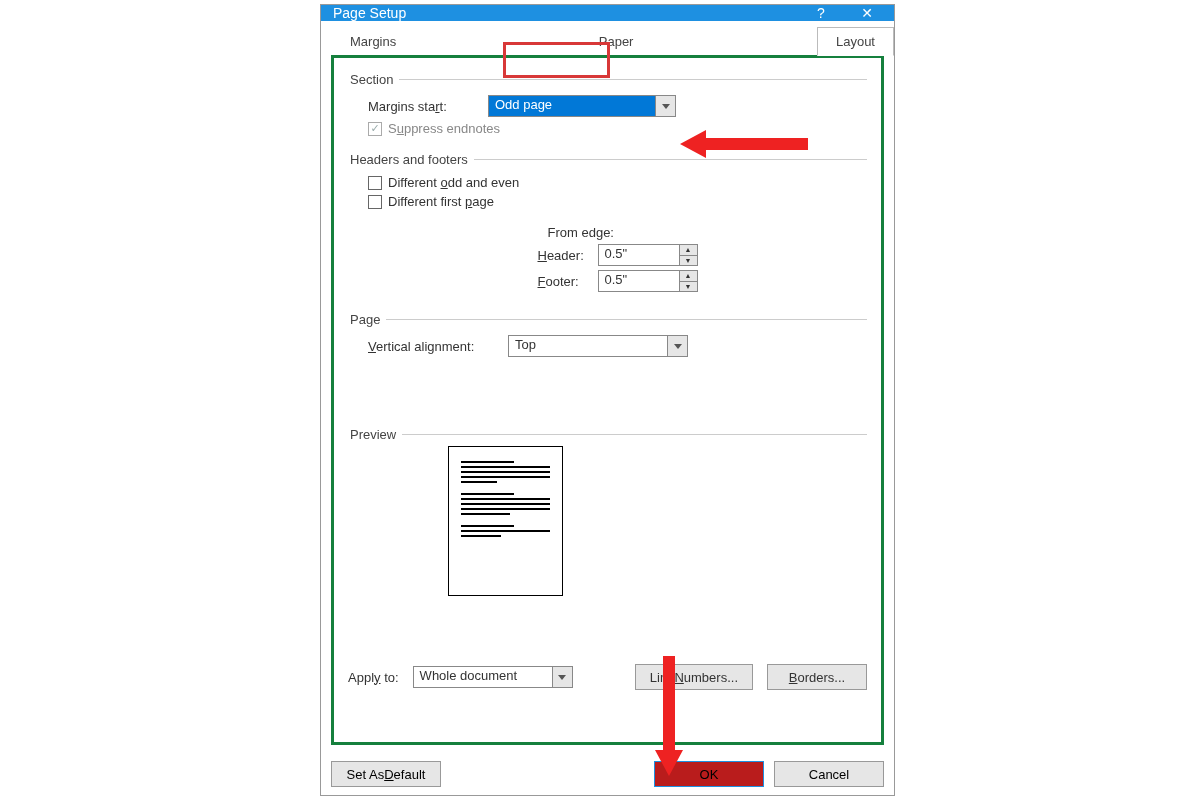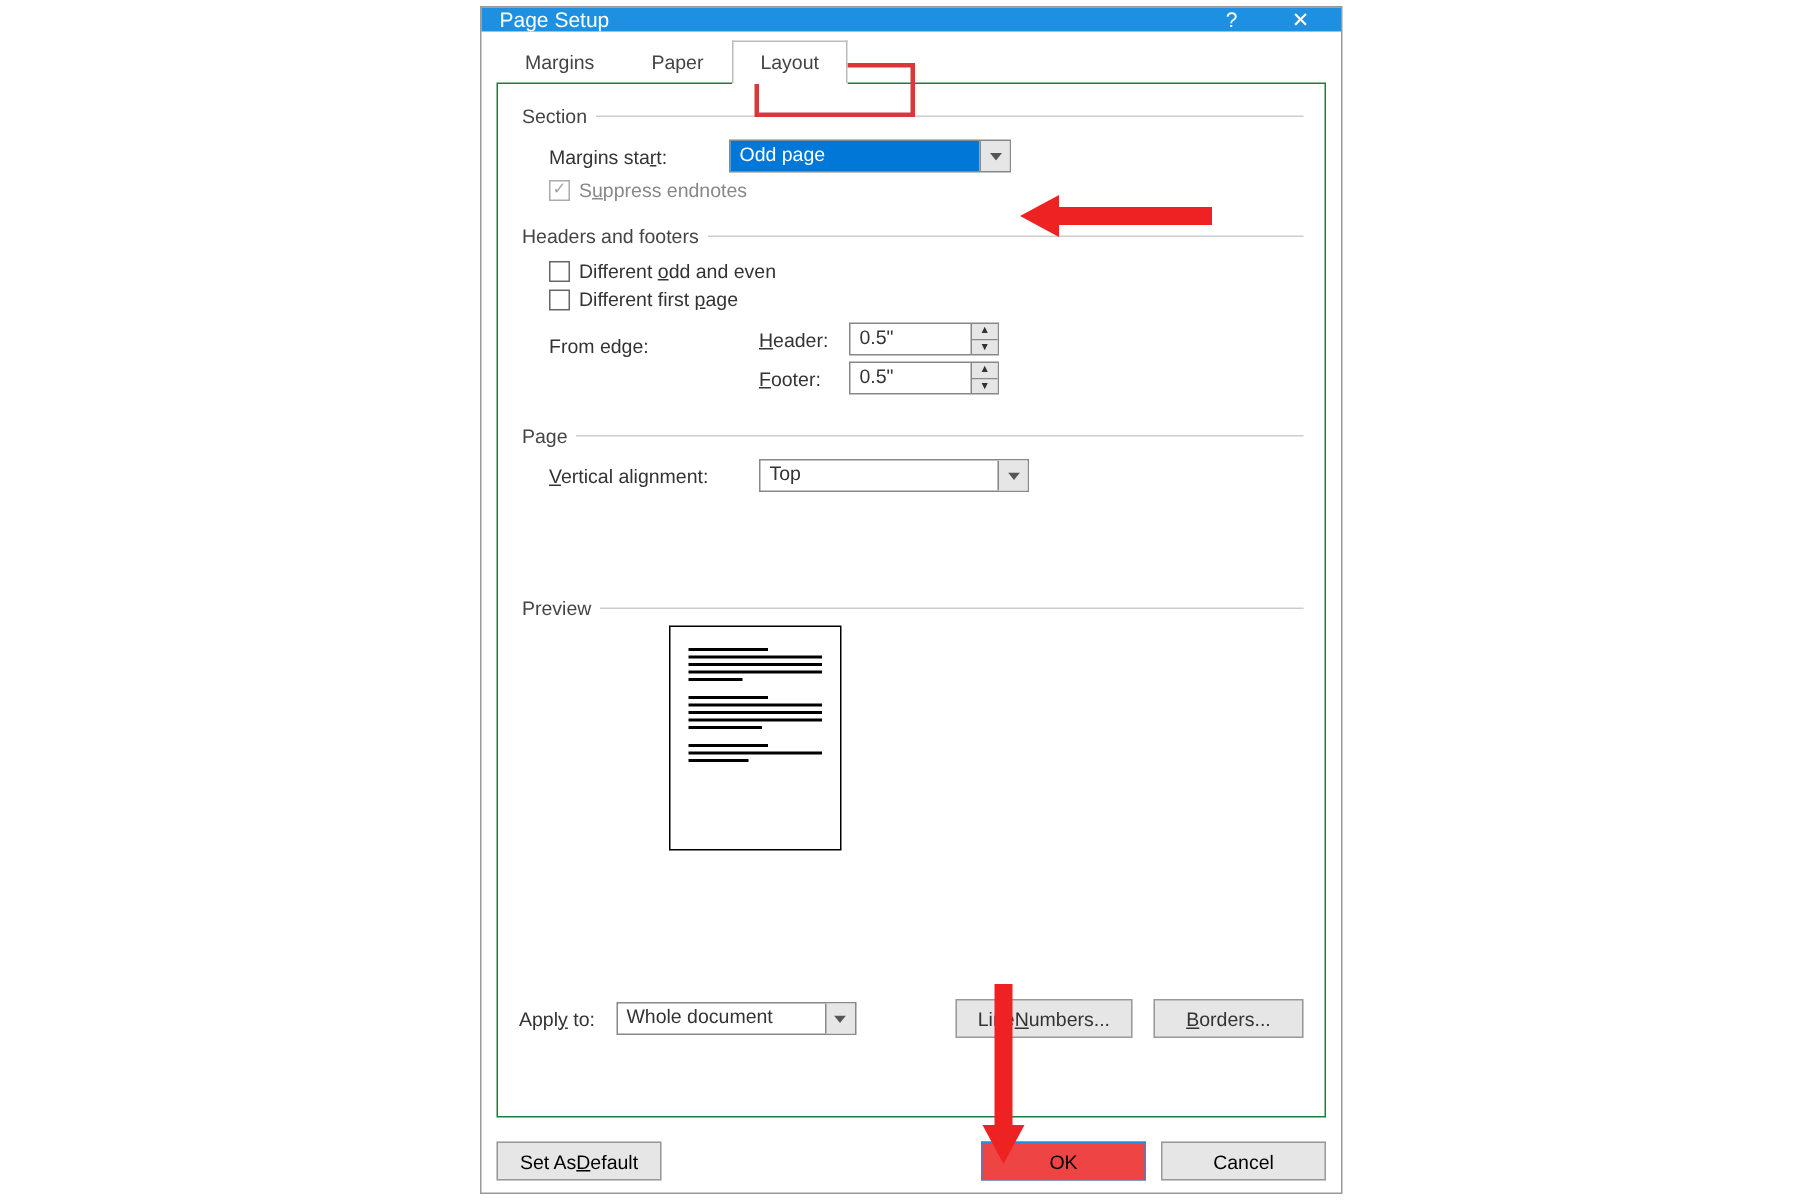--- a/index.html
+++ b/index.html
@@ -2,25 +2,25 @@
 <html><head>
 <meta charset="utf-8">
 <style>
   * { box-sizing: border-box; font-family: "Segoe UI", Arial, sans-serif; }
   body { margin:0; width:1200px; height:800px; background:#fff; position:relative; }
   .dialog { position:absolute; left:320px; top:4px; width:575px; height:792px; border:1px solid #999; background:#fff; }
   .titlebar { height:16px; background:#1E90E1; color:#fff; display:flex; align-items:center; padding:0 4px 0 12px; font-size:14px; }
   .titlebar .title { flex:1; }
   .titlebtn { width:46px; height:34px; display:flex; align-items:center; justify-content:center; font-size:15px; font-weight:300; }
   .titlebtn span { font-size:14px; }
-  .tabs { display:flex; margin:6px 0 0 10px; }
+  .tabs { display:flex; margin:6px 0 0 10px;justify-content:space-between; }
   .tab { padding:6px 18px; font-size:13px; color:#444; border:1px solid transparent; background:#fff; position:relative; }
   .tab.active { border:1px solid #bbb; border-bottom-color:#fff; z-index:2; }
   .tab-highlight { position:absolute; border:3px solid #d83838; pointer-events:none; }
-  .body { border:1px solid #15803d; margin:0 10px 0 10px; padding:8px 14px 14px 14px; font-size:13px; color:#333; position:relative; top:-1px; height:690px; }
+  .body { border:3px solid #15803d; margin:0 10px 0 10px; padding:8px 14px 14px 14px; font-size:13px; color:#333; position:relative; top:-1px; height:690px; }
   .row { display:flex; align-items:center; margin:4px 0; }
   .indent { margin-left:20px; }
   .lbl { display:inline-block; }
   .u { text-decoration: underline; }
   .select { display:flex; border:1px solid #888; height:22px; }
   .select .val { flex:1; padding:1px 6px; font-size:13px; }
   .select .ddbtn { width:20px; background:#e6e6e6; border-left:1px solid #888; display:flex; align-items:center; justify-content:center; }
   .sel-highlight .val { background:#0178d7; color:#fff; }
   .chk { width:14px; height:14px; border:1px solid #666; margin-right:6px; display:inline-flex; align-items:center; justify-content:center; }
   .chk.disabled { border-color:#aaa; }
@@ -29,21 +29,21 @@
   .spin .sv { flex:1; padding:1px 6px; font-size:13px; }
   .spin .btns { width:18px; display:flex; flex-direction:column; border-left:1px solid #888; }
   .spin .sb { flex:1; background:#e6e6e6; display:flex; align-items:center; justify-content:center; font-size:7px; border-bottom:1px solid #888; }
   .spin .sb:last-child { border-bottom:none; }
   .preview-page { width:115px; height:150px; border:1px solid #000; background:#fff; margin-left:100px; padding:14px 12px; display:flex; flex-direction:column; gap:3px; }
   .preview-page .ln { height:2px; background:#000; }
   .footer-row { display:flex; gap:14px; align-items:center; position:absolute; bottom:52px; left:14px; right:14px; }
   .btn { height:26px; padding:0 14px; border:1px solid #999; background:#e6e6e6; font-size:13px; display:flex; align-items:center; justify-content:center; min-width:100px; }
   .action-row { position:absolute; bottom:8px; left:10px; right:10px; display:flex; }
   .action-row .spacer { flex:1; }
-  .btn.primary { border:1.5px solid #1E90E1; background:#ef4444; }
+  .btn.primary { border:1.5px solid #1E90E1; background:#b91c1c; }
   .arrow { position:absolute; pointer-events:none; }
   .arrow svg { display:block; }
   fieldset { border:none; border-top:1px solid #ccc; padding:4px 0 6px 0; margin:6px 0 0 0; }
   fieldset > legend { font-size:13px; color:#444; padding-right:6px; }
 </style>
 </head>
 <body>
 
 <div class="dialog">
   <div class="titlebar">
@@ -88,21 +88,21 @@
     <fieldset>
       <legend>Headers and footers</legend>
       <div class="row indent">
         <span class="chk"></span>
         <span><span>Different </span><span class="u">o</span><span>dd and even</span></span>
       </div>
       <div class="row indent">
         <span class="chk"></span>
         <span><span>Different first </span><span class="u">p</span><span>age</span></span>
       </div>
-      <div class="row indent" style="align-items:flex-start;">
+      <div class="row indent" style="align-items:center;flex-direction:column;">
         <span class="lbl" style="width:140px; padding-top:12px;">From edge:</span>
         <div>
           <div class="row">
             <span class="lbl" style="width:60px;"><span class="u">H</span><span>eader:</span></span>
             <div class="spin">
               <div class="sv">0.5"</div>
               <div class="btns">
                   <div class="sb">▲</div>
                   <div class="sb">▼</div>
                 </div>

